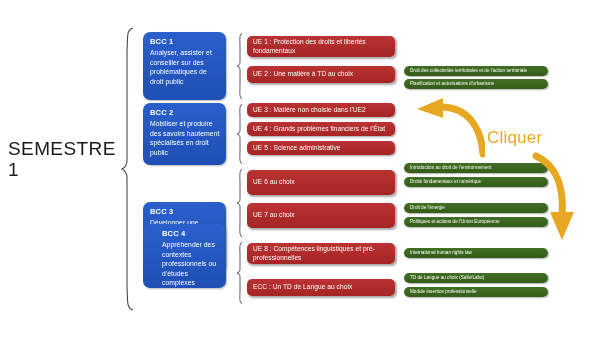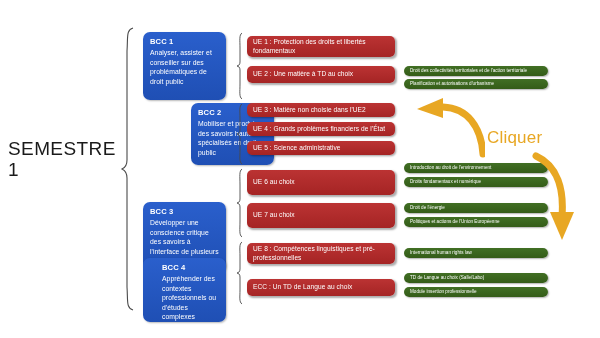--- a/index.html
+++ b/index.html
@@ -53,23 +53,23 @@
     line-height: 1.25;
     margin-bottom: 2px;
     letter-spacing: 0.1px;
   }
   .bcc .bcc-desc {
     font-size: 6.8px;
     line-height: 1.38;
     letter-spacing: 0.05px;
   }
   #bcc-0 { top: 32px;  height: 68px; }
-  #bcc-1 { top: 103px; height: 62px; margin-left: 48px; }
+  #bcc-1 { top: 103px; height: 62px; }
   #bcc-2 { top: 156px; height: 70px; margin-top: 46px; }
-  #bcc-3 { top: 258px; height: 64px; padding-left: 19px; }
+  #bcc-3 { top: 224px; height: 64px; padding-left: 19px; }
 
   
   .mini-brace {
     position: absolute;
     left: 236px;
     width: 8px;
   }
   #mb-0 { top: 32px;  height: 68px; }
   #mb-1 { top: 103px; height: 62px; }
   #mb-2 { top: 168px; height: 70px; }

